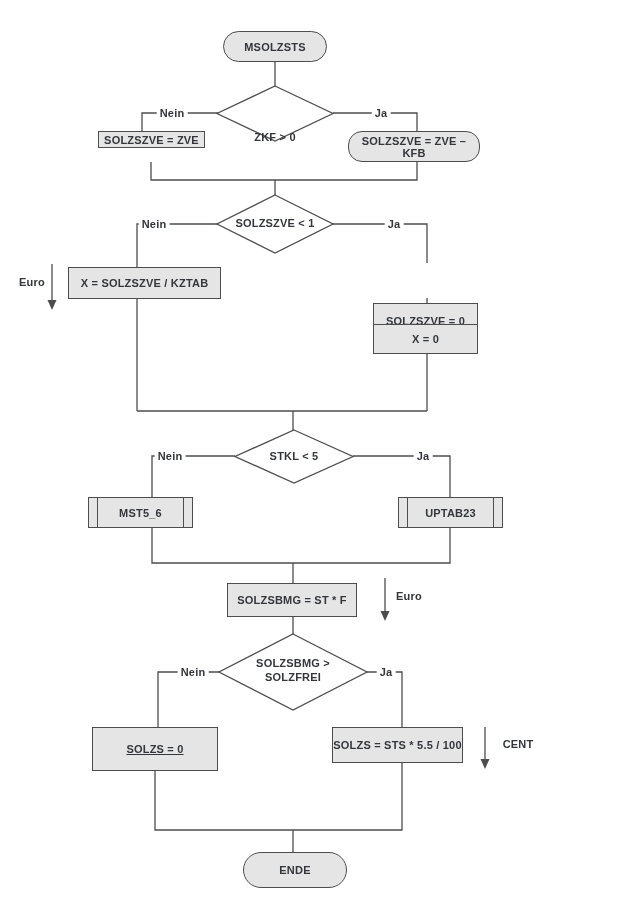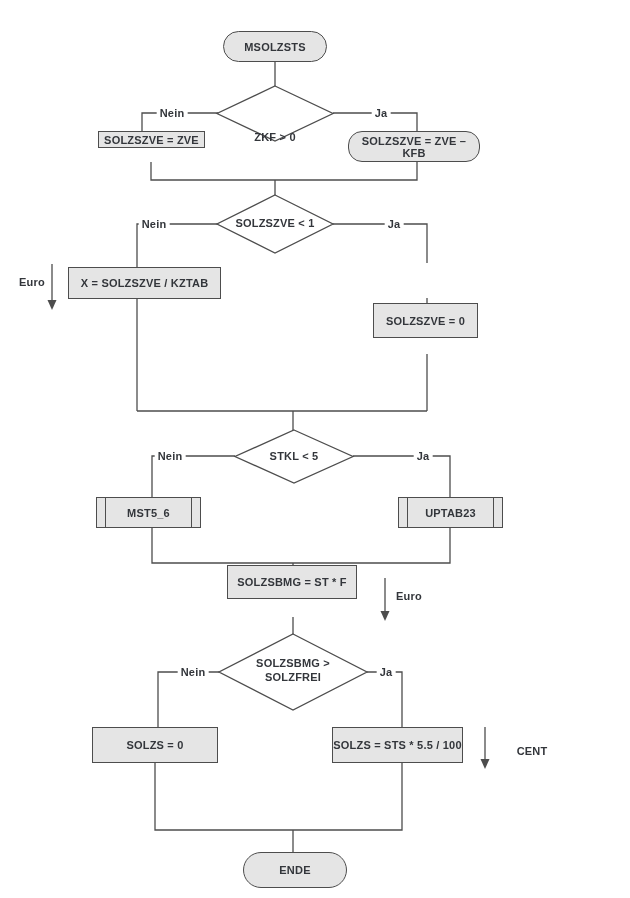--- a/index.html
+++ b/index.html
@@ -105,50 +105,53 @@
   <div class="lbl" style="left:381px;top:113px;">Ja</div>
   <div class="lbl" style="left:154px;top:224px;">Nein</div>
   <div class="lbl" style="left:394px;top:224px;">Ja</div>
   <div class="lbl" style="left:170px;top:456px;">Nein</div>
   <div class="lbl" style="left:423px;top:456px;">Ja</div>
   <div class="lbl" style="left:193px;top:672px;">Nein</div>
   <div class="lbl" style="left:386px;top:672px;">Ja</div>
 
   <div class="lbl" style="left:32px;top:282px;">Euro</div>
   <div class="lbl" style="left:409px;top:596px;">Euro</div>
-  <div class="lbl" style="left:532px;top:744px;margin-top:7px;">CENT</div>
+  <div class="lbl" style="left:518px;top:744px;">CENT</div>
 
   <div class="node" style="left:98px;top:131px;width:107px;height:17px;">
     <span>SOLZSZVE = ZVE</span>
   </div>
   <div class="node" style="left:348px;top:131px;width:132px;height:31px;border-radius:14px;">
     <span>SOLZSZVE = ZVE – KFB</span>
   </div>
   <div class="node" style="left:68px;top:267px;width:153px;height:32px;">
     <span>X = SOLZSZVE / KZTAB</span>
   </div>
   <div class="node" style="left:373px;top:263px;width:105px;height:35px;margin-top:40px;">
     <span>SOLZSZVE = 0</span>
   </div>
+  <div class="node" style="left:373px;top:324px;width:105px;height:30px;">
+    <span>X = 0</span>
+  </div>
 
-  <div class="node pre" style="left:96px;top:497px;width:105px;height:31px;">
+  <div class="node pre" style="left:88px;top:497px;width:105px;height:31px;">
     <div class="prebar" style="left:8px;"></div>
     <div class="prebar" style="right:8px;"></div>
     <span>MST5_6</span>
   </div>
   <div class="node pre" style="left:398px;top:497px;width:105px;height:31px;">
     <div class="prebar" style="left:8px;"></div>
     <div class="prebar" style="right:8px;"></div>
     <span>UPTAB23</span>
   </div>
 
-  <div class="node" style="left:227px;top:565px;width:130px;height:34px;">
+  <div class="node" style="left:227px;top:583px;width:130px;height:34px;">
     <span>SOLZSBMG = ST * F</span>
   </div>
-  <div class="node" style="left:92px;top:727px;width:126px;height:36px;">
+  <div class="node" style="left:92px;top:727px;width:126px;height:44px;text-decoration:underline;">
     <span>SOLZS = 0</span>
   </div>
   <div class="node" style="left:332px;top:727px;width:131px;height:36px;">
     <span>SOLZS = STS * 5.5 / 100</span>
   </div>
 
   <div class="node oval" style="left:243px;top:852px;width:104px;height:36px;">
     <span>ENDE</span>
   </div>
 

